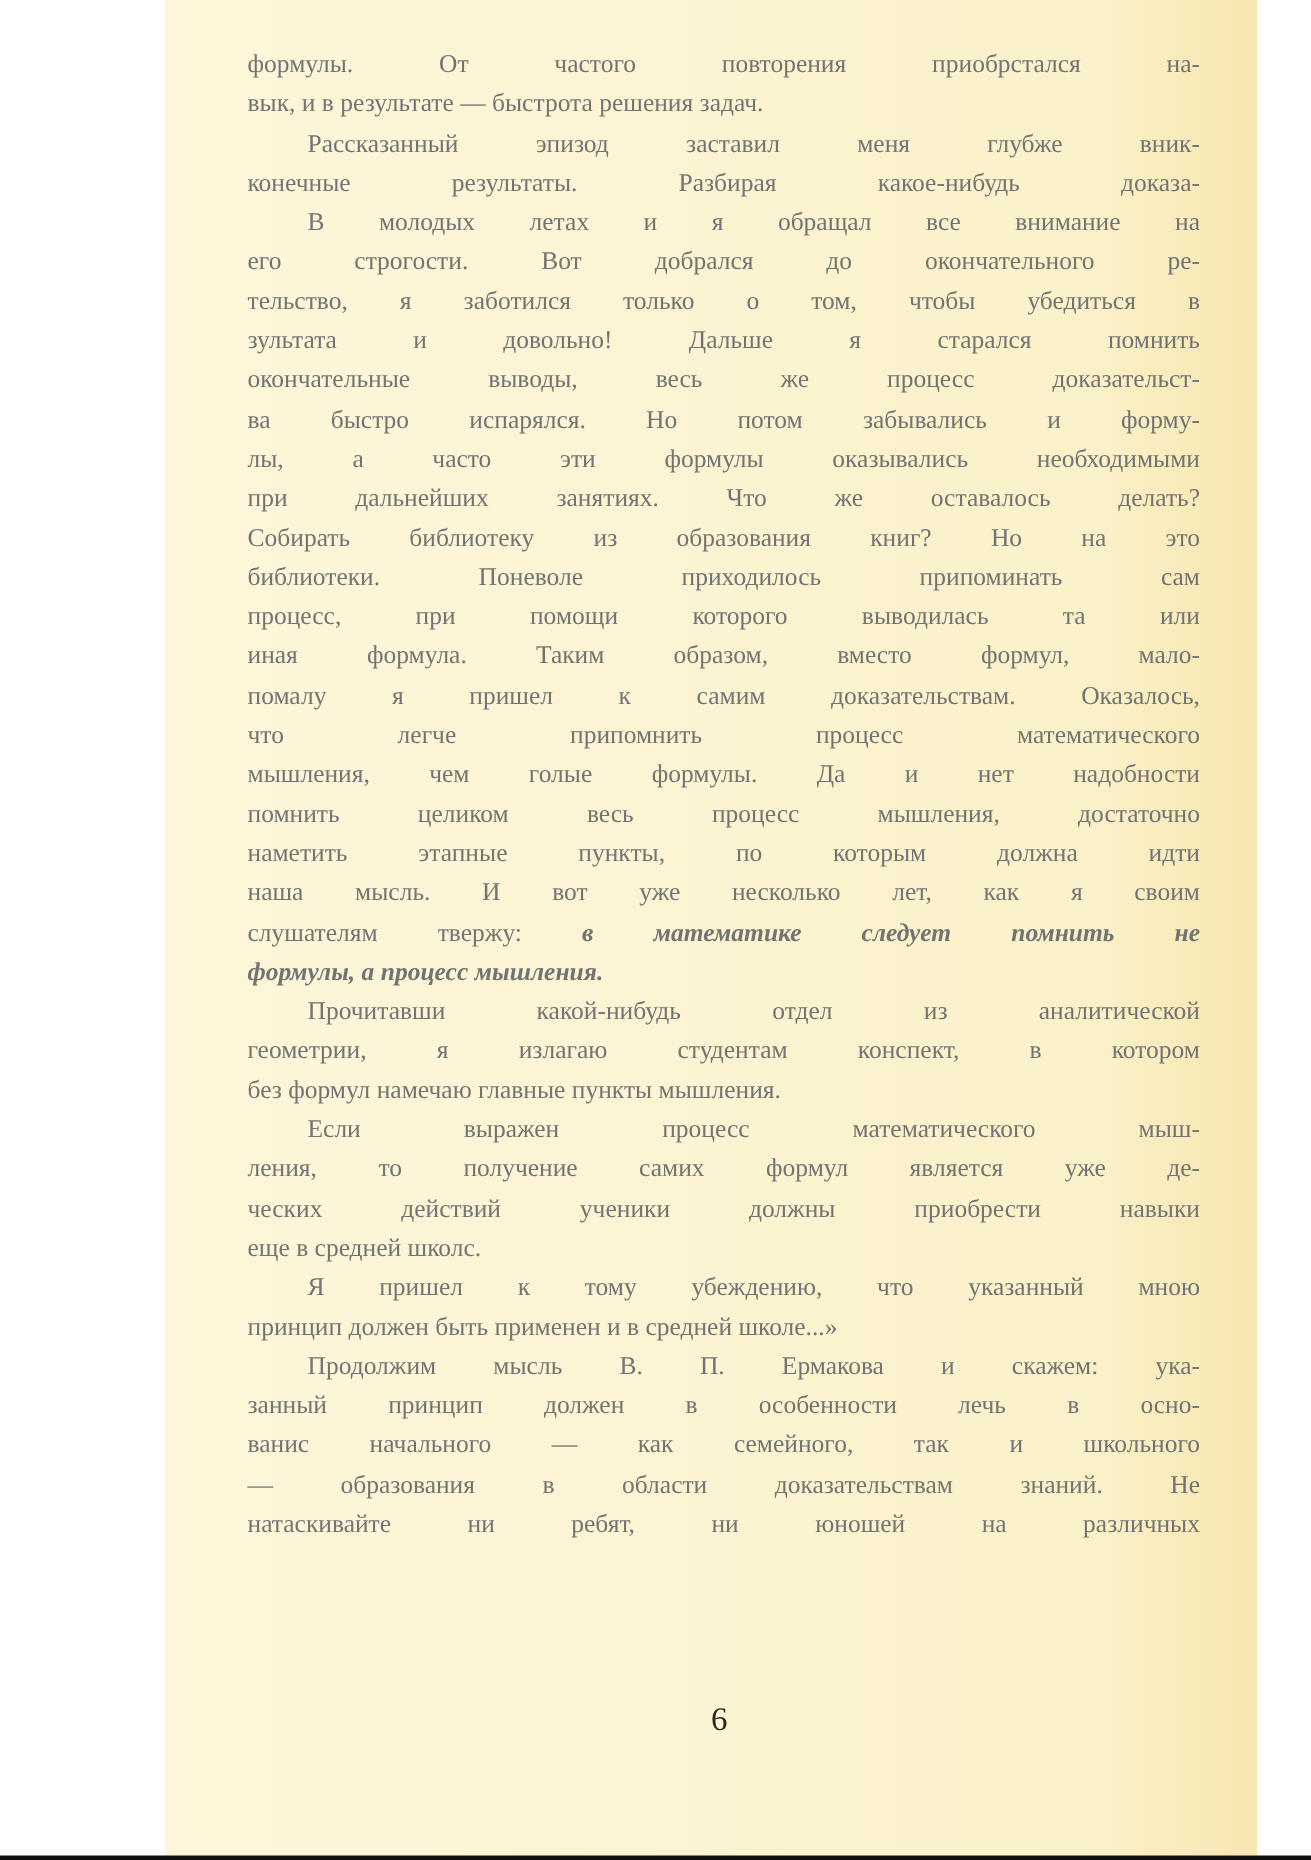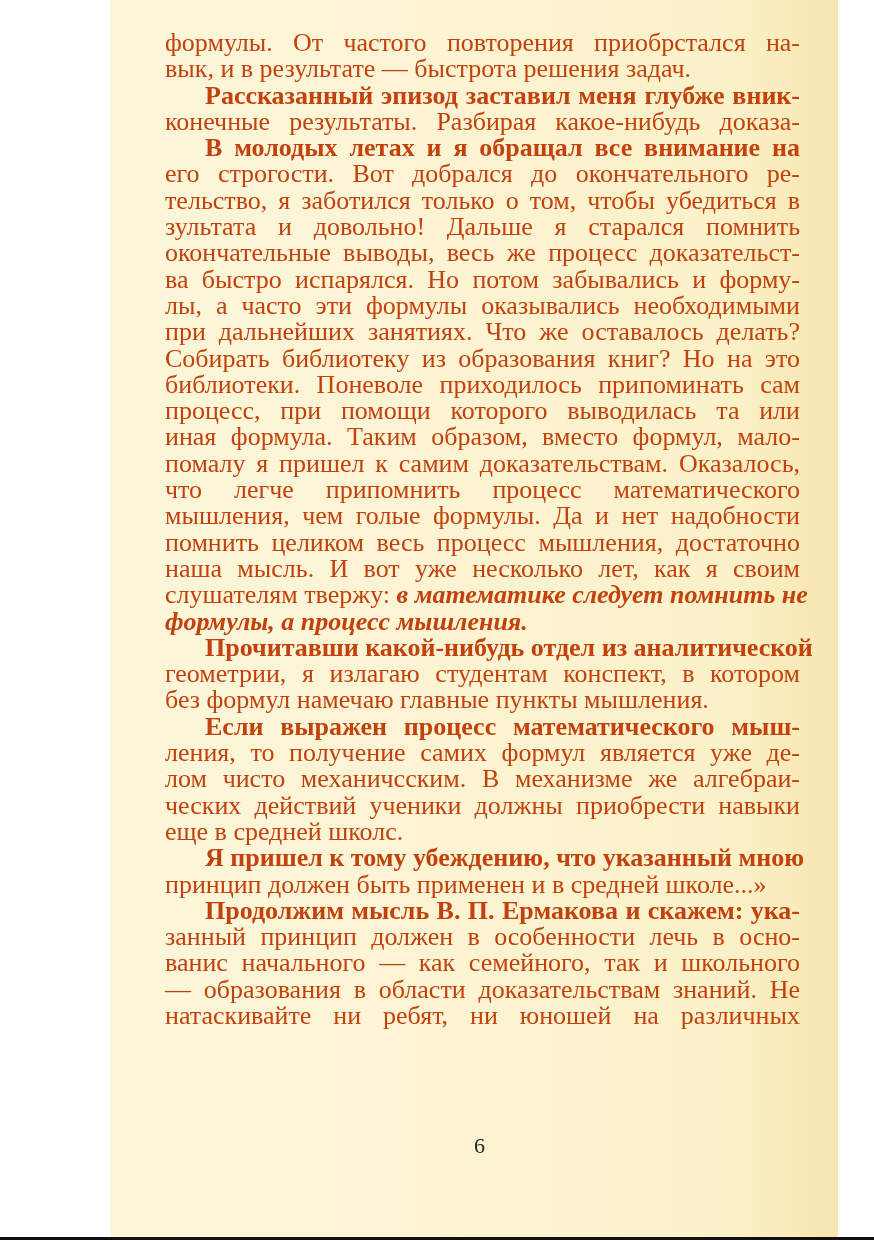--- a/index.html
+++ b/index.html
@@ -10,29 +10,29 @@
   .page {
     position:absolute; left:110px; top:0; width:728px; height:1237px;
     background: linear-gradient(90deg, #fdf6da 0%, #fcf4d4 40%, #fbf1c9 85%, #f7e6b0 100%);
   }
   .bottom-rule {
     position:absolute; left:0; top:1237px; width:874px; height:3px; background:#111;
   }
   .text {
     position:absolute; left:165px; top:30px; width:635px;
     font-family:"Liberation Serif","DejaVu Serif",serif;
-    font-size:26px; line-height:26.3px; color:#c2410c;
+    font-size:17px; line-height:26.3px; color:#737373;
   }
   .line {
     display:block; white-space:nowrap;
     text-align:justify; text-align-last:justify;
     height:26.3px;
   }
   .line.last { text-align-last:left; }
-  .line.indent { padding-left:40px;font-weight:bold; }
+  .line.indent { padding-left:40px; }
   .em { font-style:italic; font-weight:bold; }
   .page-number {
     position:absolute; left:0; top:1133px; width:874px; text-align:center;
     padding-left:85px; box-sizing:border-box;
     font-family:"Liberation Serif","DejaVu Serif",serif;
     font-size:22px; color:#2a2520;
   }
 </style>
 </head>
 <body>
@@ -62,35 +62,35 @@
     <span class="line">лы, а часто эти формулы оказывались необходимыми</span>
     <span class="line">при дальнейших занятиях. Что же оставалось делать?</span>
     <span class="line">Собирать библиотеку из образования книг? Но на это</span>
     <span class="line">библиотеки. Поневоле приходилось припоминать сам</span>
     <span class="line">процесс, при помощи которого выводилась та или</span>
     <span class="line">иная формула. Таким образом, вместо формул, мало-</span>
     <span class="line">помалу я пришел к самим доказательствам. Оказалось,</span>
     <span class="line">что легче припомнить процесс математического</span>
     <span class="line">мышления, чем голые формулы. Да и нет надобности</span>
     <span class="line">помнить целиком весь процесс мышления, достаточно</span>
+    <span class="line">наметить этапные пункты, по которым должна идти</span>
     <span class="line">наша мысль. И вот уже несколько лет, как я своим</span>
     <span class="line"><span>слушателям твержу: </span><span class="em">в математике следует помнить не</span></span>
     <span class="line last"><span class="em">формулы, а процесс мышления.</span></span>
   </div>
 
   <div>
     <span class="line indent">Прочитавши какой-нибудь отдел из аналитической</span>
     <span class="line">геометрии, я излагаю студентам конспект, в котором</span>
     <span class="line last">без формул намечаю главные пункты мышления.</span>
   </div>
 
   <div>
     <span class="line indent">Если выражен процесс математического мыш-</span>
     <span class="line">ления, то получение самих формул является уже де-</span>
-    <span class="line">лом чисто механичсским. В механизме же алгебраи-</span>
     <span class="line">ческих действий ученики должны приобрести навыки</span>
     <span class="line last">еще в средней школс.</span>
   </div>
 
   <div>
     <span class="line indent">Я пришел к тому убеждению, что указанный мною</span>
     <span class="line last">принцип должен быть применен и в средней школе...»</span>
   </div>
 
   <div>

